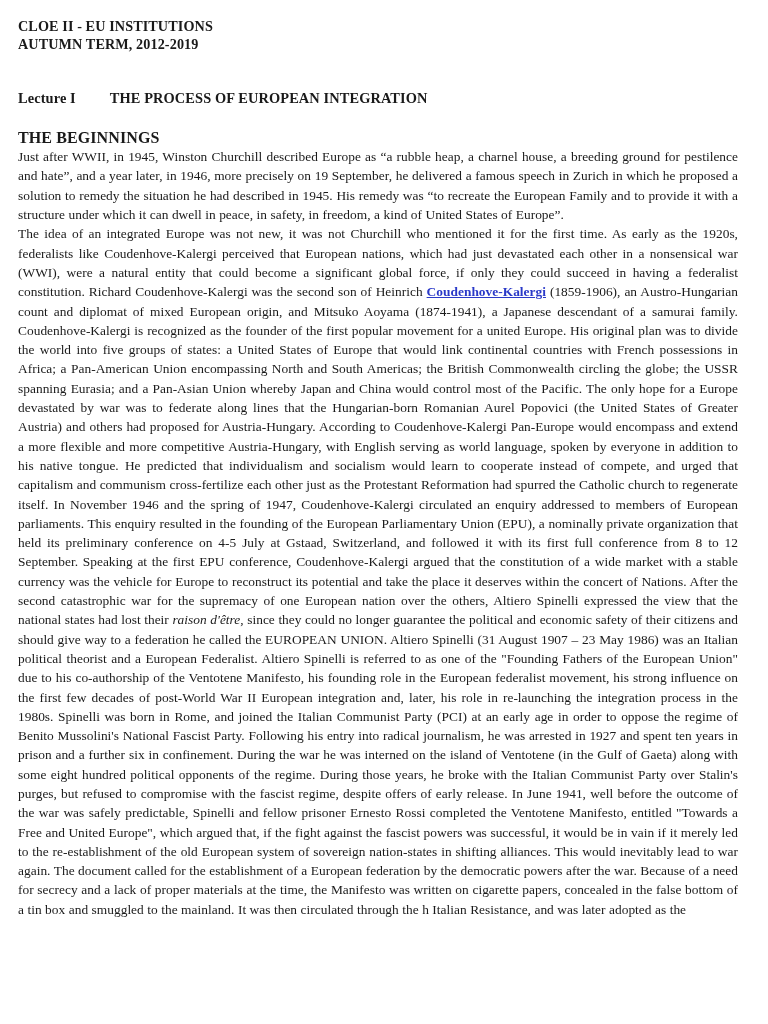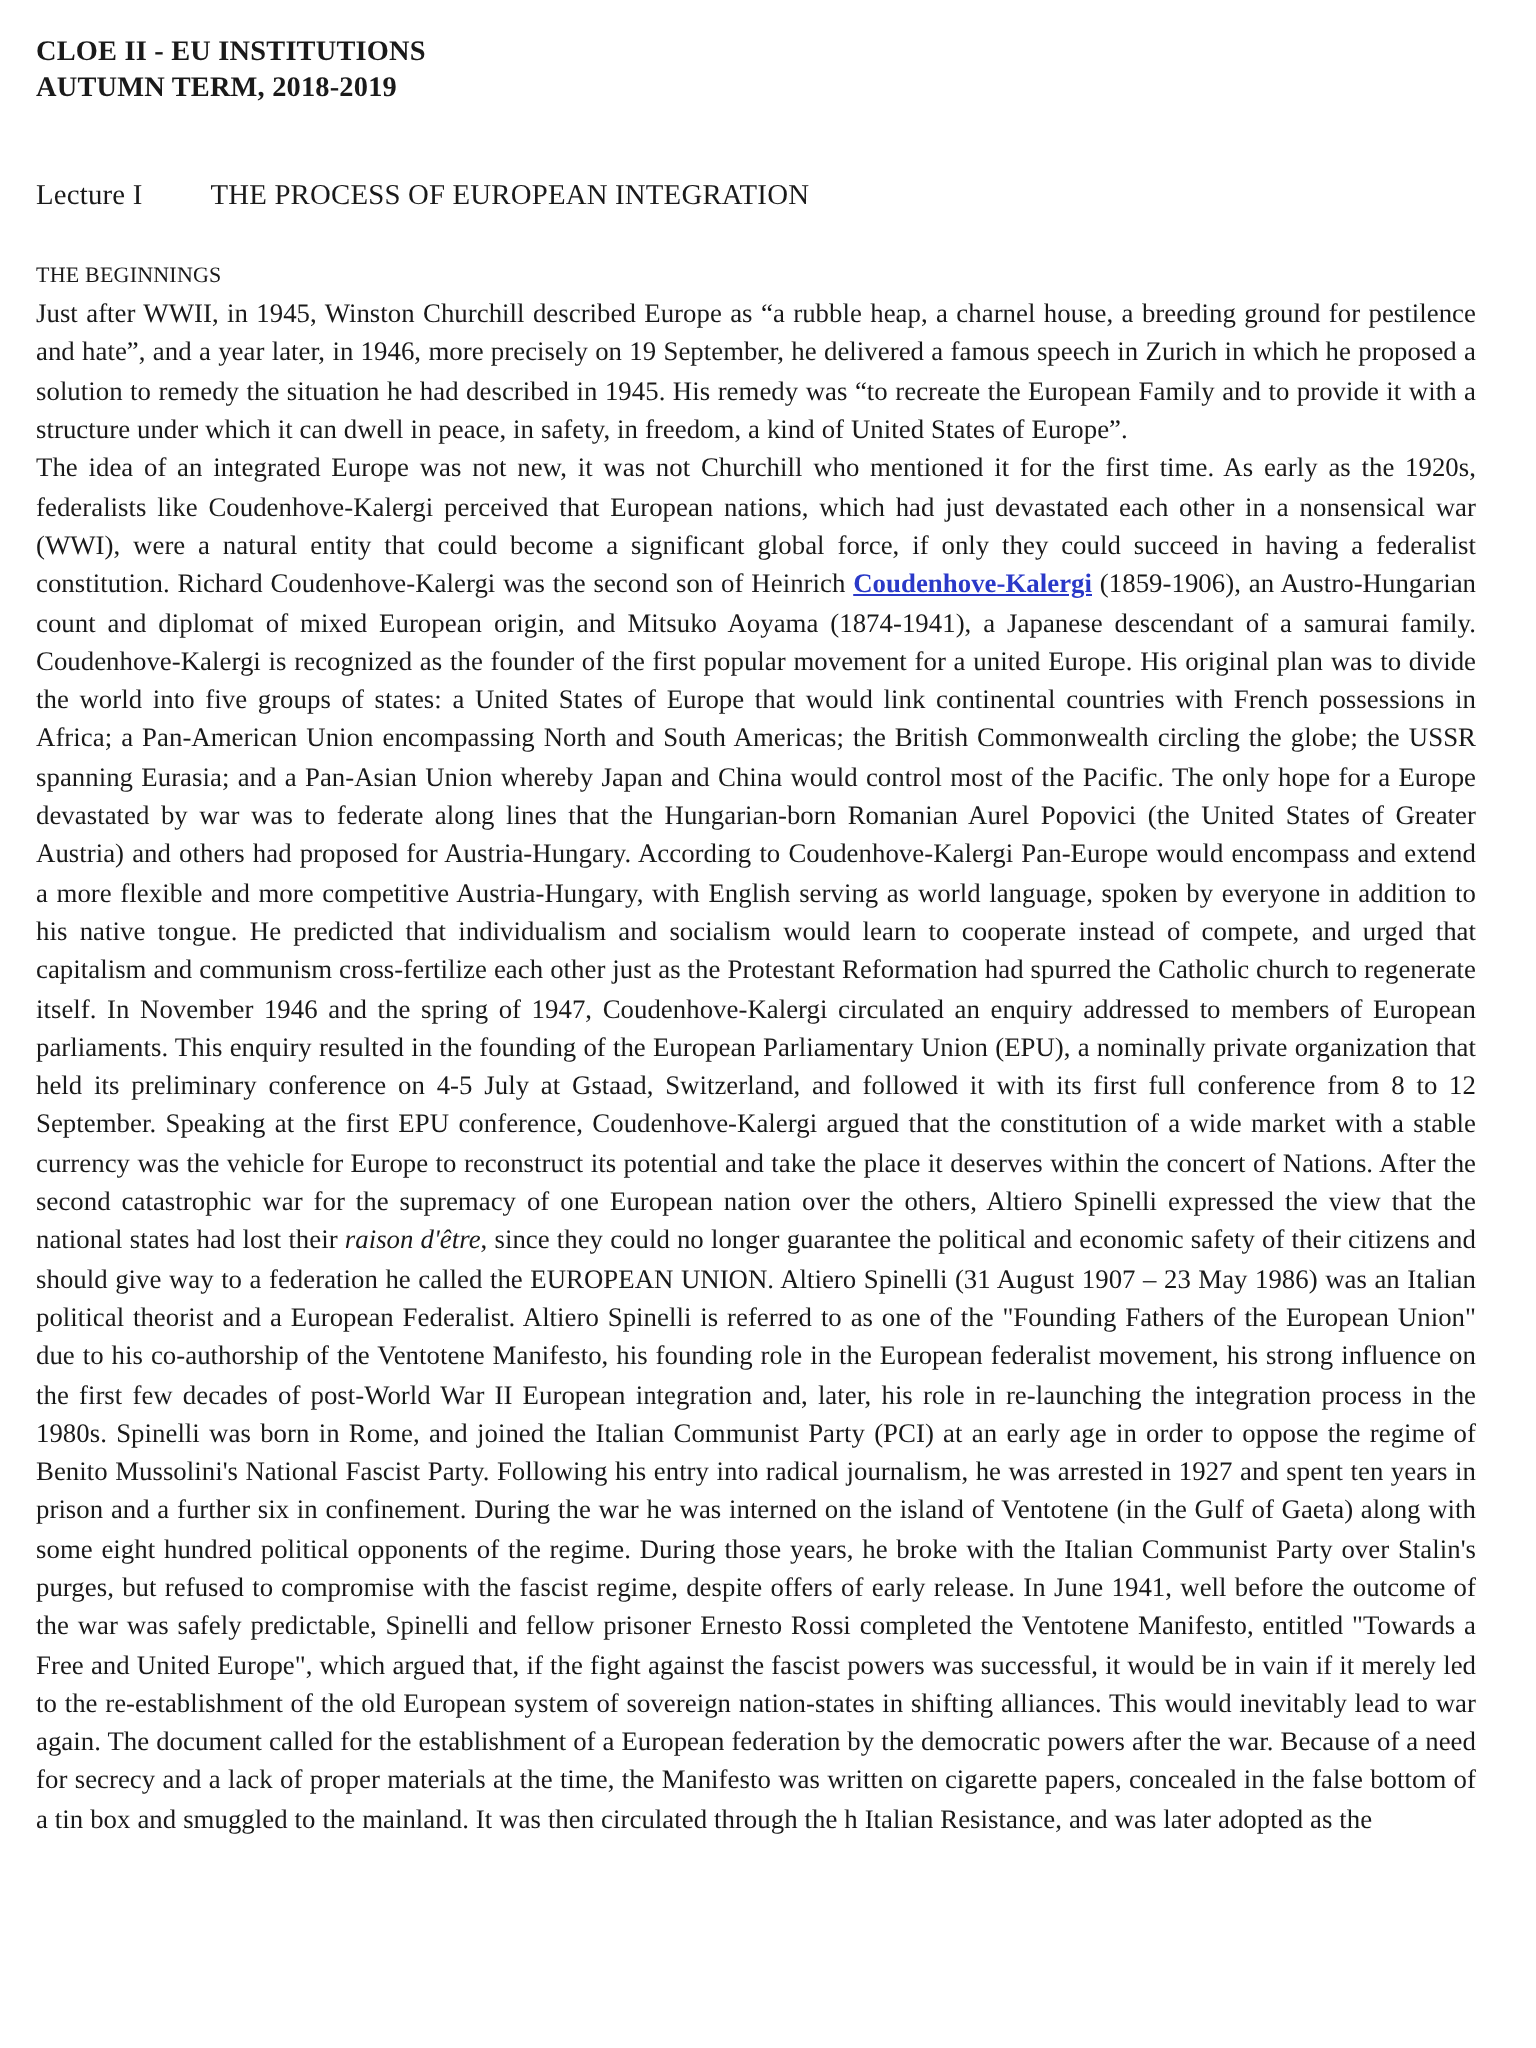--- a/index.html
+++ b/index.html
@@ -25,21 +25,21 @@
   .doc-header {
     font-weight: bold;
     font-size: 14.2px;
     line-height: 17.6px;
     letter-spacing: 0.1px;
     margin: 0 0 0 0;
   }
   .doc-header div { white-space: pre; }
 
   .lecture-heading {
-    font-weight: normal;
+    font-weight: bold;
     font-size: 14.4px;
     line-height: 18px;
     margin-top: 36px;
     margin-bottom: 16px;
     white-space: pre;
     letter-spacing: 0.1px;
   }
   .lecture-label { }
   .lecture-gap { display: inline-block; width: 34px; }
   .lecture-title { }
@@ -51,22 +51,22 @@
     text-justify: inter-word;
     margin: 0;
     letter-spacing: 0.02px;
     word-spacing: 0.1px;
   }
   .par-gap-1 { margin-top: 22px; }
   .par-gap-2 { margin-top: 21px; font-family: Liberation Serif, serif; }
   .par-gap-3 { margin-top: 26px; }
 
   h2.section-heading {
-    font-size: 11px;
-    font-weight: normal;
+    font-size: 16px;
+    font-weight: bold;
     line-height: 18px;
     margin: 22px 0 0 0;
     letter-spacing: 0.1px;
   }
 
   .b { font-weight: normal; }
   .i { font-style: italic; }
   a.doclink,
   .doclink {
     color: #2a39c8;
@@ -74,21 +74,21 @@
     text-decoration: underline;
   }
 </style>
 </head>
 <body>
 
 <div class="page">
 
   <div class="doc-header">
     <div>CLOE II - EU INSTITUTIONS</div>
-    <div>AUTUMN TERM, 2018-2019</div>
+    <div>AUTUMN TERM, 2012-2019</div>
   </div>
 
   <div class="lecture-heading"><span class="lecture-label">Lecture I</span><span class="lecture-gap"></span><span class="lecture-title">THE PROCESS OF EUROPEAN INTEGRATION</span></div>
 
 
   <h2 class="section-heading">THE BEGINNINGS</h2>
 
   <p class="body-par par-gap-2">Just after WWII, in 1945, Winston Churchill described Europe as “a rubble heap, a charnel house, a breeding ground for pestilence and hate”, and a year later, in 1946, more precisely on 19 September, he delivered a famous speech in Zurich in which he proposed a solution to remedy the situation he had described in 1945. His remedy was “to recreate the European Family and to provide it with a structure under which it can dwell in peace, in safety, in freedom, a kind of United States of Europe”.</p>
 
   <p class="body-par par-gap-3"><span>The idea of an integrated Europe was not new, it was not Churchill who mentioned it for the first time. As early as the 1920s, </span><span class="b">federalists</span><span> like </span><span class="b">Coudenhove-Kalergi</span><span> perceived that European nations, which had just devastated each other in a nonsensical war (WWI), were a natural entity that could become a significant global force, if only they could succeed in having a federalist constitution.   Richard </span><span class="b">Coudenhove-Kalergi</span><span> was the second son of Heinrich </span><a class="doclink" href="#">Coudenhove-Kalergi</a><span> (1859-1906), an Austro-Hungarian count and diplomat of mixed European origin, and Mitsuko Aoyama (1874-1941), a Japanese descendant of a samurai family. </span><span class="b">Coudenhove-Kalergi</span><span> is recognized as the founder of the first popular movement for a united Europe. His original plan was to divide the world into five groups of states: a United States of Europe that would link continental countries with French possessions in Africa; a Pan-American Union encompassing North and South Americas; the British Commonwealth circling the globe; the USSR spanning Eurasia; and a Pan-Asian Union whereby Japan and China would control most of the Pacific. The only hope for a Europe devastated by war was to federate along lines that the Hungarian-born Romanian Aurel Popovici (the United States of Greater Austria) and others had proposed for Austria-Hungary. According to </span><span class="b">Coudenhove-Kalergi</span><span> Pan-Europe would </span><span class="b">encompass</span><span> and extend a more flexible and more competitive Austria-Hungary, with English serving as world language, spoken by everyone in addition to his native tongue. He predicted that individualism and socialism would learn to cooperate instead of compete, and urged that capitalism and communism </span><span class="b">cross-fertilize</span><span> each other just as the Protestant Reformation had spurred the Catholic church to regenerate itself. In November 1946 and the spring of 1947, </span><span class="b">Coudenhove-Kalergi</span><span> circulated an enquiry addressed to members of European parliaments. This enquiry resulted in the founding of the European Parliamentary Union (EPU), a nominally private organization that held its preliminary conference on 4-5 July at Gstaad, Switzerland, and followed it with its first full conference from 8 to 12 September. Speaking at the first EPU conference, </span><span class="b">Coudenhove-Kalergi</span><span> argued that the constitution of a wide market with a stable currency was the vehicle for Europe to reconstruct its potential and take the place it deserves within the concert of Nations. After the second catastrophic war for the supremacy of one European nation over the others, </span><span class="b">Altiero Spinelli</span><span> expressed the view that the national states had lost their </span><span class="i">raison d'être</span><span>, since they could no longer guarantee the political and economic safety of their citizens and should give way to a federation he called the EUROPEAN UNION. </span><span class="b">Altiero Spinelli</span><span> (31 August 1907 – 23 May 1986) was an Italian political theorist and a European Federalist. </span><span class="b">Altiero Spinelli</span><span> is referred to as one of the "Founding Fathers of the European Union" due to his co-authorship of the Ventotene Manifesto, his founding role in the European federalist movement, his strong influence on the first few decades of post-World War II European integration and, later, his role in re-launching the integration process in the 1980s. Spinelli was born in Rome, and joined the Italian Communist Party (PCI) at an early age in order to oppose the regime of Benito Mussolini's National Fascist Party. Following his entry into radical journalism, he was arrested in 1927 and spent ten years in prison and a further six in confinement. During the war he was interned on the island of Ventotene (in the Gulf of Gaeta) along with some eight hundred political opponents of the regime. During those years, he broke with the Italian Communist Party over Stalin's purges, but refused to compromise with the fascist regime, despite offers of early release. In June 1941, well before the outcome of the war was safely predictable, Spinelli and fellow prisoner Ernesto Rossi completed the </span><span class="b">Ventotene Manifesto</span><span>, entitled "Towards a Free and United Europe", which argued that, if the fight against the fascist powers was successful, it would be in vain if it merely led to the re-establishment of the old European system of sovereign nation-states in shifting alliances. This would inevitably lead to war again. The document called for the establishment of a European federation by the democratic powers after the war. Because of a need for secrecy and a lack of proper materials at the time, the Manifesto was written on cigarette papers, concealed in the false bottom of a tin box and smuggled to the mainland. It was then circulated through the h Italian Resistance, and was later adopted as the</span></p>

